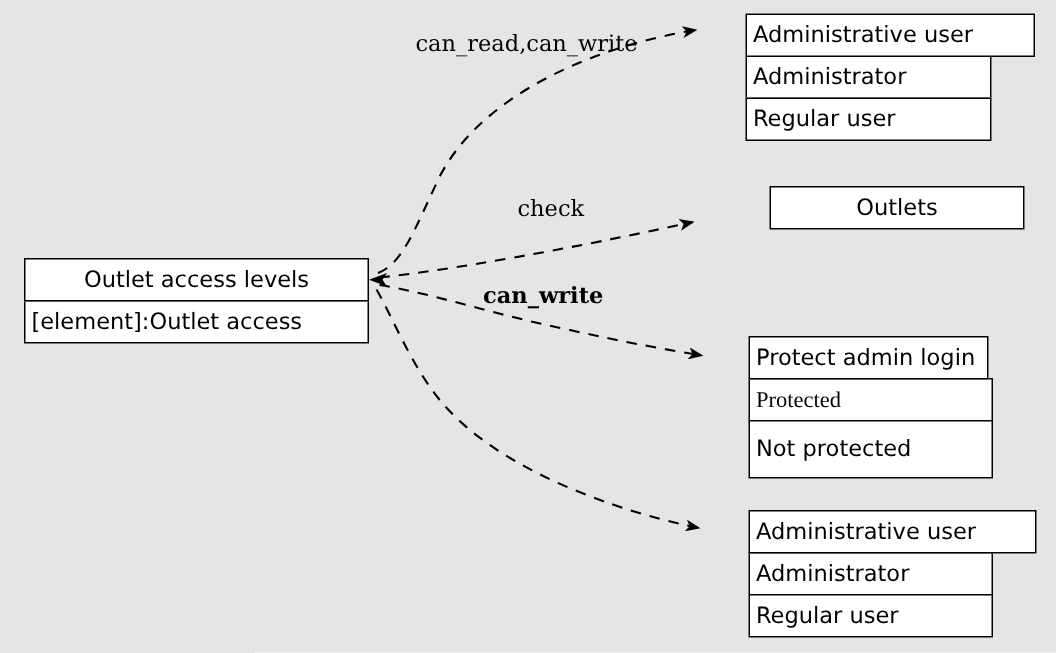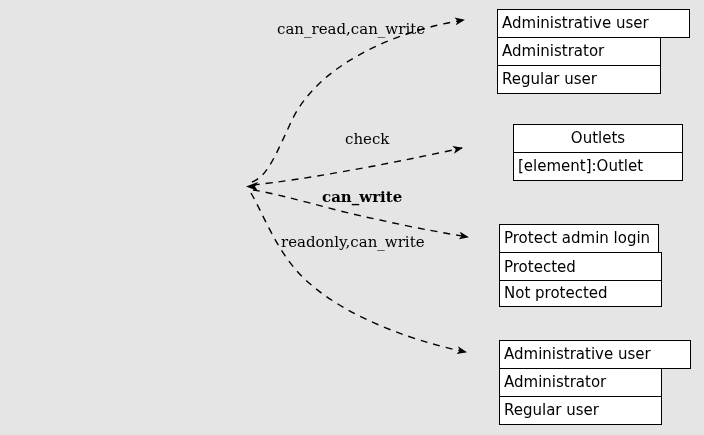--- a/index.html
+++ b/index.html
@@ -81,38 +81,40 @@
 
     <path d="M251,193 C262,212 275,246 296,270 C340,320 430,345 466,352" fill="none" stroke="#000000" stroke-width="1.4" stroke-dasharray="7,6" marker-end="url(#arrow-r)"></path>
   </svg>
 
   <div class="edge-label" style="left:277px; top:22px;">can_read,can_write</div>
 
   <div class="edge-label" style="left:345px; top:132px;text-align:right;">check</div>
 
   <div class="edge-label" style="left:322px; top:190px;font-weight:bold;">can_write</div>
 
-  <div class="edge-label" style="left:281px; top:235px;">readonly,can_write</div>
 
+  <div class="record-node" style="left:16px; top:172px; width:230px; height:57px;">
+    <div class="rec-row hdr center-align" style="left:0px; top:0px; width:230px; height:29px;">Outlet access levels</div>
+    <div class="rec-row sub left-align" style="left:0px; top:28px; width:230px; height:29px;">[element]:Outlet access</div>
+  </div>
 
   <div class="record-node" style="left:497px; top:9px; width:193px; height:84px;">
     <div class="rec-row hdr left-align" style="left:0px; top:0px; width:193px; height:29px;">Administrative user</div>
     <div class="rec-row sub left-align" style="left:0px; top:28px; width:164px; height:29px;">Administrator</div>
     <div class="rec-row sub left-align" style="left:0px; top:56px; width:164px; height:29px;">Regular user</div>
   </div>
 
   <div class="record-node" style="left:513px; top:124px; width:170px; height:56px;">
     <div class="rec-row hdr center-align" style="left:0px; top:0px; width:170px; height:29px;">Outlets</div>
-    <div class="rec-row sub left-align" style="left:0px; top:28px; width:170px; height:29px;">[element]:Outlet</div>
   </div>
 
   <div class="record-node" style="left:499px; top:224px; width:192px; height:84px;">
     <div class="rec-row hdr left-align" style="left:0px; top:0px; width:160px; height:29px;">Protect admin login</div>
-    <div class="rec-row sub left-align" style="left:0px; top:28px; width:163px; height:31px;">Protected</div>
-    <div class="rec-row sub left-align" style="left:0px; top:56px; width:163px; height:27px;">Not protected</div>
+    <div class="rec-row sub left-align" style="left:0px; top:28px; width:163px; height:31px;font-family:Liberation Serif, serif;">Protected</div>
+    <div class="rec-row sub left-align" style="left:0px; top:56px; width:163px; height:39px;">Not protected</div>
   </div>
 
   <div class="record-node" style="left:499px; top:340px; width:192px; height:84px;">
     <div class="rec-row hdr left-align" style="left:0px; top:0px; width:192px; height:29px;">Administrative user</div>
     <div class="rec-row sub left-align" style="left:0px; top:28px; width:163px; height:29px;">Administrator</div>
     <div class="rec-row sub left-align" style="left:0px; top:56px; width:163px; height:29px;">Regular user</div>
   </div>
 
 </div>
 

